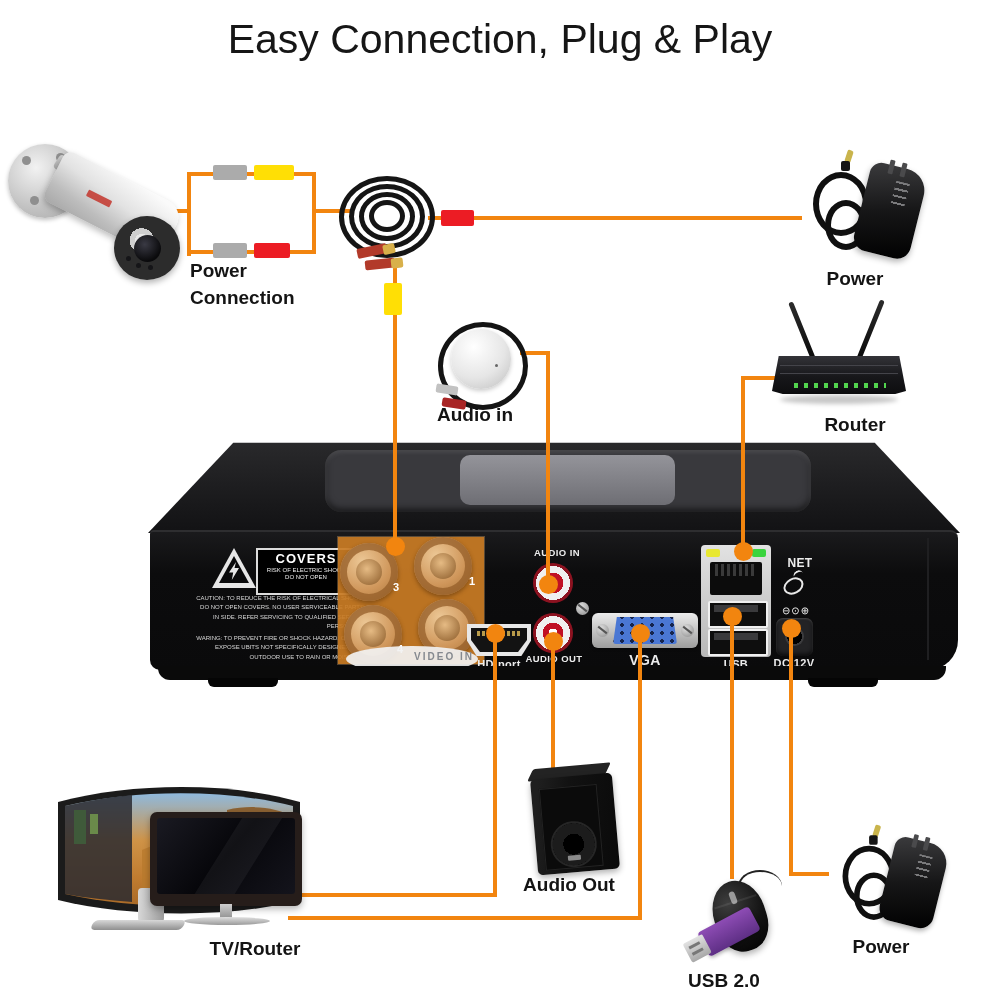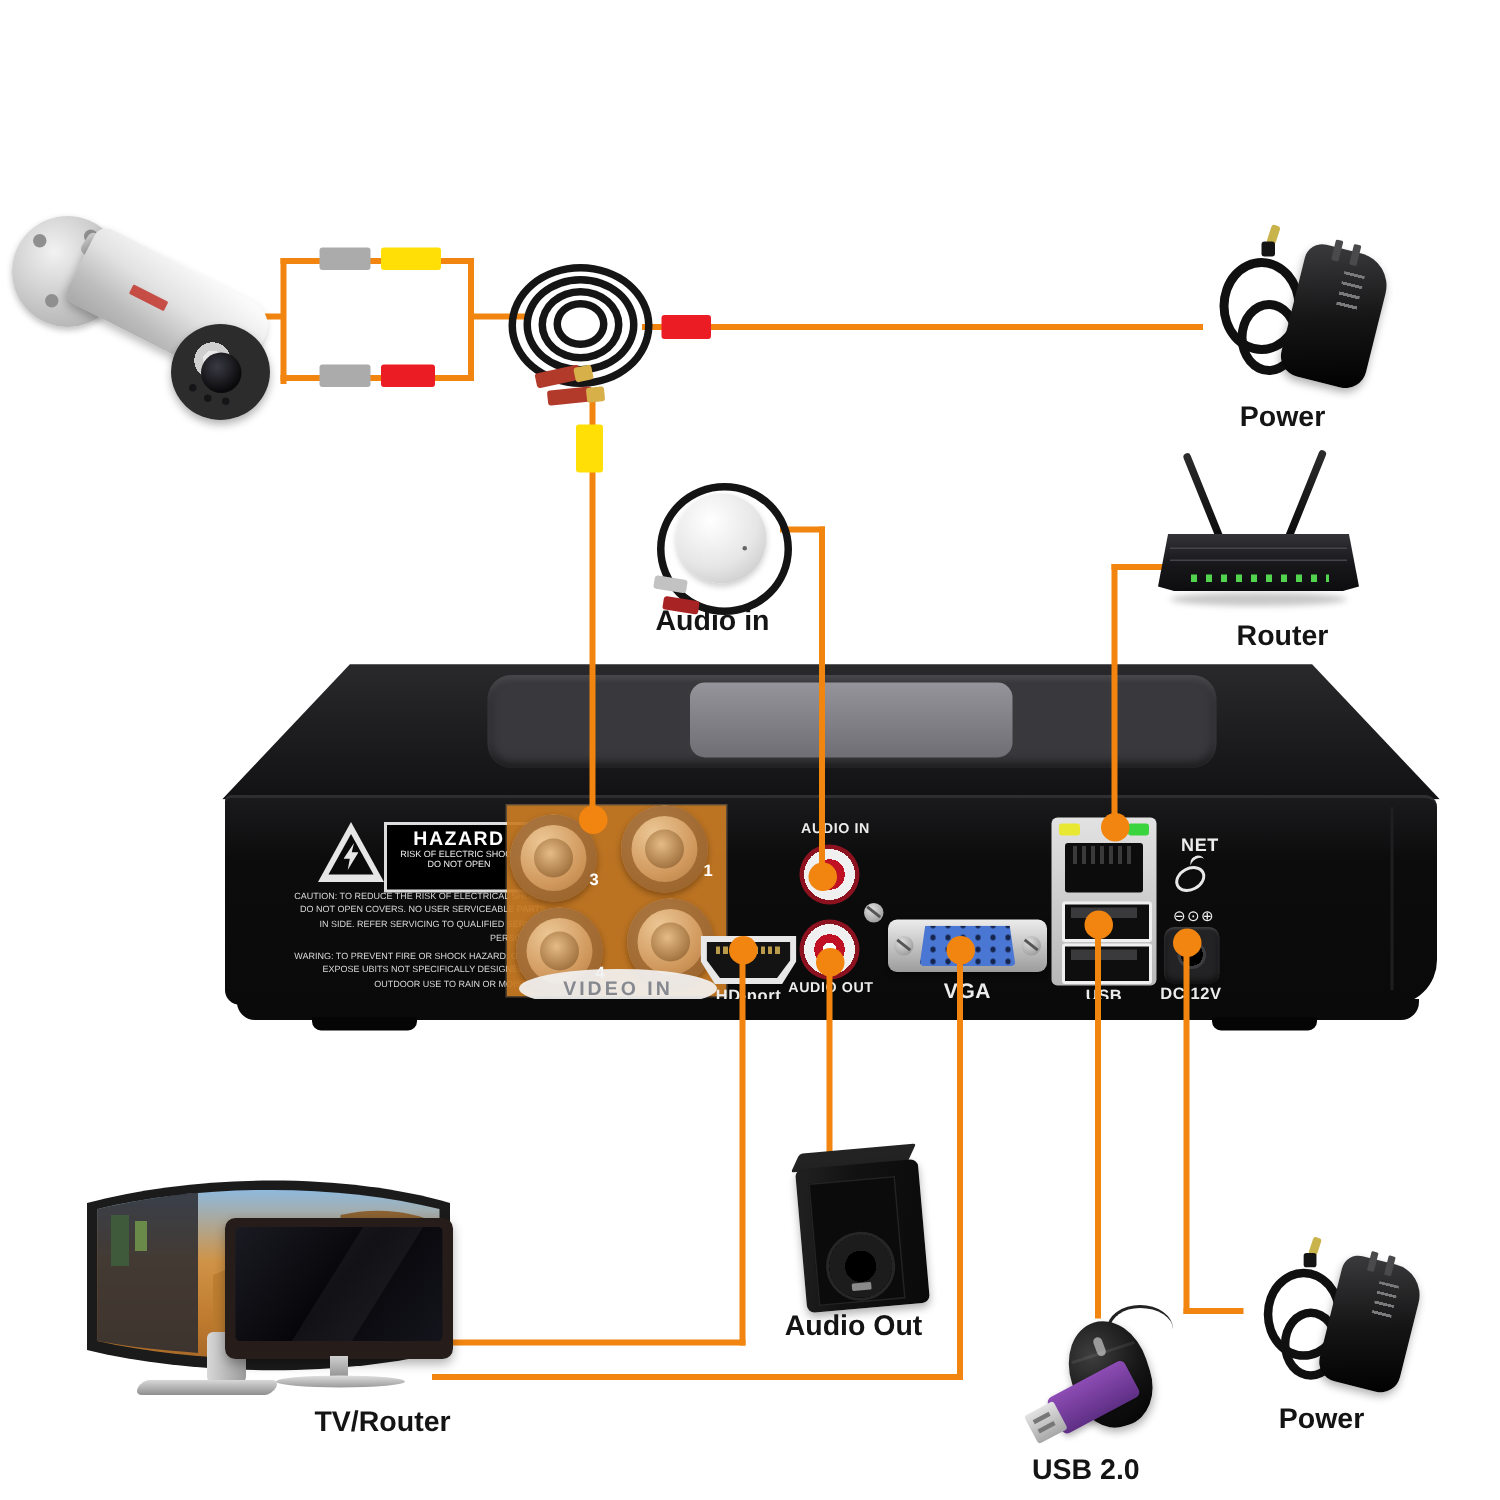--- a/index.html
+++ b/index.html
@@ -49,22 +49,22 @@
   .bnc-panel{position:absolute;left:188px;top:5px;width:146px;height:127px;
              background:rgba(201,124,37,.93);box-shadow:0 0 0 1px rgba(255,200,130,.3);}
   .bnc{position:absolute;width:58px;height:58px;border-radius:50%;
        background:radial-gradient(circle at 38% 32%,#ecc795,#cf965a 55%,#9e6c34);
        box-shadow:inset 0 0 0 7px rgba(148,94,40,.75),0 2px 4px rgba(60,30,5,.45);}
   .bnc::after{content:"";position:absolute;left:50%;top:50%;width:26px;height:26px;margin:-13px 0 0 -13px;
               border-radius:50%;background:radial-gradient(circle at 42% 38%,#e6bb84,#8a5a28);}
   .bnc-num{position:absolute;color:#fff;font-size:11px;font-weight:bold;}
   .vin-oval{position:absolute;left:196px;top:114px;width:132px;height:26px;border-radius:50%;
             background:rgba(242,242,242,.92);}
-  .vin-label{position:absolute;left:200px;top:119px;width:124px;text-align:center;
-             font-size:13px;letter-spacing:2px;color:#85898f;font-weight:bold;}
+  .vin-label{position:absolute;left:200px;top:119px;width:124px;text-align:right;
+             font-size:10px;letter-spacing:2px;color:#85898f;font-weight:bold;}
 
   
   .port-lbl{position:absolute;color:#ececec;font-weight:bold;font-size:9.5px;text-align:center;letter-spacing:.4px;}
   .rca{position:absolute;width:40px;height:40px;border-radius:50%;
        background:radial-gradient(circle,#ffffff 0 16%,#c01024 16% 36%,#f0f0f0 36% 60%,#8c1220 60% 80%,#4a0c12 80% 100%);}
   .screw{position:absolute;width:13px;height:13px;border-radius:50%;background:radial-gradient(circle at 38% 32%,#e0e0e0,#8a8a8a);}
   .screw::after{content:"";position:absolute;left:1px;top:5px;width:11px;height:2px;background:#555;transform:rotate(38deg);}
   .hdmi{position:absolute;left:317px;top:92px;width:64px;height:32px;background:#e8e8e8;
         clip-path:polygon(0 0,100% 0,100% 52%,85% 100%,15% 100%,0 52%);}
   .hdmi-in{position:absolute;left:4px;top:4px;width:56px;height:24px;background:#131313;
@@ -178,20 +178,21 @@
   .fd-body{position:absolute;left:18px;top:46px;width:58px;height:27px;transform:rotate(-28deg);
            background:linear-gradient(180deg,#8d4cb4,#5e2f85);border-radius:4px;box-shadow:0 2px 4px rgba(0,0,0,.3);}
   .fd-cap{position:absolute;left:-18px;top:3px;width:22px;height:21px;background:linear-gradient(180deg,#e2e2e2,#a8a8a8);border-radius:2px;}
   .fd-cap::after{content:"";position:absolute;left:4px;top:5px;width:12px;height:3px;background:#777;box-shadow:0 7px 0 #777;}
 </style>
 </head>
 <body>
 
 <div class="canvas">
 
+  <div class="title">Easy Connection, Plug &amp; Play</div>
 
   <div class="line" style="left:156px;top:209px;width:34px;height:4px"></div>
   <div class="line" style="left:187px;top:172px;width:4px;height:84px"></div>
   <div class="line" style="left:187px;top:172px;width:129px;height:4px"></div>
   <div class="line" style="left:187px;top:250px;width:129px;height:4px"></div>
   <div class="line" style="left:312px;top:172px;width:4px;height:82px"></div>
   <div class="line" style="left:312px;top:209px;width:38px;height:4px"></div>
   <div class="line" style="left:428px;top:216px;width:374px;height:4px"></div>
   <div class="line" style="left:393px;top:260px;width:4px;height:288px"></div>
   <div class="line" style="left:520px;top:351px;width:30px;height:4px"></div>
@@ -288,21 +289,21 @@
       <div class="dvr-recess"></div>
       <div class="dvr-recess-plate"></div>
     </div>
     <div class="dvr-front">
 
       <div class="warn-tri">
         <div class="warn-tri-in"></div>
         <div class="bolt"></div>
       </div>
       <div class="caution-box">
-        <div class="caution-head">HAZARD</div>
+        <div class="caution-head">COVERS</div>
         <div class="caution-sub">RISK OF ELECTRIC SHOCK</div>
         <div class="caution-sub">DO NOT OPEN</div>
       </div>
       <div class="caution-para" style="left:44px;top:62px">CAUTION: TO REDUCE THE RISK OF ELECTRICAL SHOCK. DO NOT OPEN COVERS. NO USER SERVICEABLE PARTS IN SIDE. REFER SERVICING TO QUALIFIED SERVICE PERSONNET</div>
       <div class="caution-para" style="left:44px;top:102px">WARING: TO PREVENT FIRE OR SHOCK HAZARD. CO NOT EXPOSE UBITS NOT SPECIFICALLY DESIGNED FOR OUTDOOR USE TO RAIN OR MOISTURE</div>
 
       <div class="bnc-panel">
         <div class="bnc" style="left:2px;top:6px"></div>
         <div class="bnc" style="left:76px;top:0px"></div>
         <div class="bnc" style="left:6px;top:68px"></div>
@@ -407,20 +408,21 @@
     <div class="pa-tip" style="left:43px;top:0;transform:rotate(18deg)"></div>
     <div class="pa-tipbase" style="left:38px;top:11px"></div>
     <div class="pa-ring" style="left:10px;top:22px;width:44px;height:52px"></div>
     <div class="pa-ring" style="left:22px;top:50px;width:30px;height:38px"></div>
     <div class="pa-body" style="left:56px;top:16px"></div>
     <div class="pa-prong" style="left:84px;top:10px;transform:rotate(14deg)"></div>
     <div class="pa-prong" style="left:96px;top:13px;transform:rotate(14deg)"></div>
     <div class="pa-vents" style="left:88px;top:32px"></div>
   </div>
 
+  <div class="lbl" style="left:190px;top:258px;width:126px">Power Connection</div>
   <div class="lbl" style="left:810px;top:266px;width:90px;text-align:center">Power</div>
   <div class="lbl" style="left:425px;top:402px;width:100px;text-align:center">Audio in</div>
   <div class="lbl" style="left:808px;top:412px;width:94px;text-align:center">Router</div>
   <div class="lbl" style="left:182px;top:936px;width:146px;text-align:center">TV/Router</div>
   <div class="lbl" style="left:510px;top:872px;width:118px;text-align:center">Audio Out</div>
   <div class="lbl" style="left:688px;top:968px;width:100px;text-align:left">USB 2.0</div>
   <div class="lbl" style="left:836px;top:934px;width:90px;text-align:center">Power</div>
 
 </div>
 

